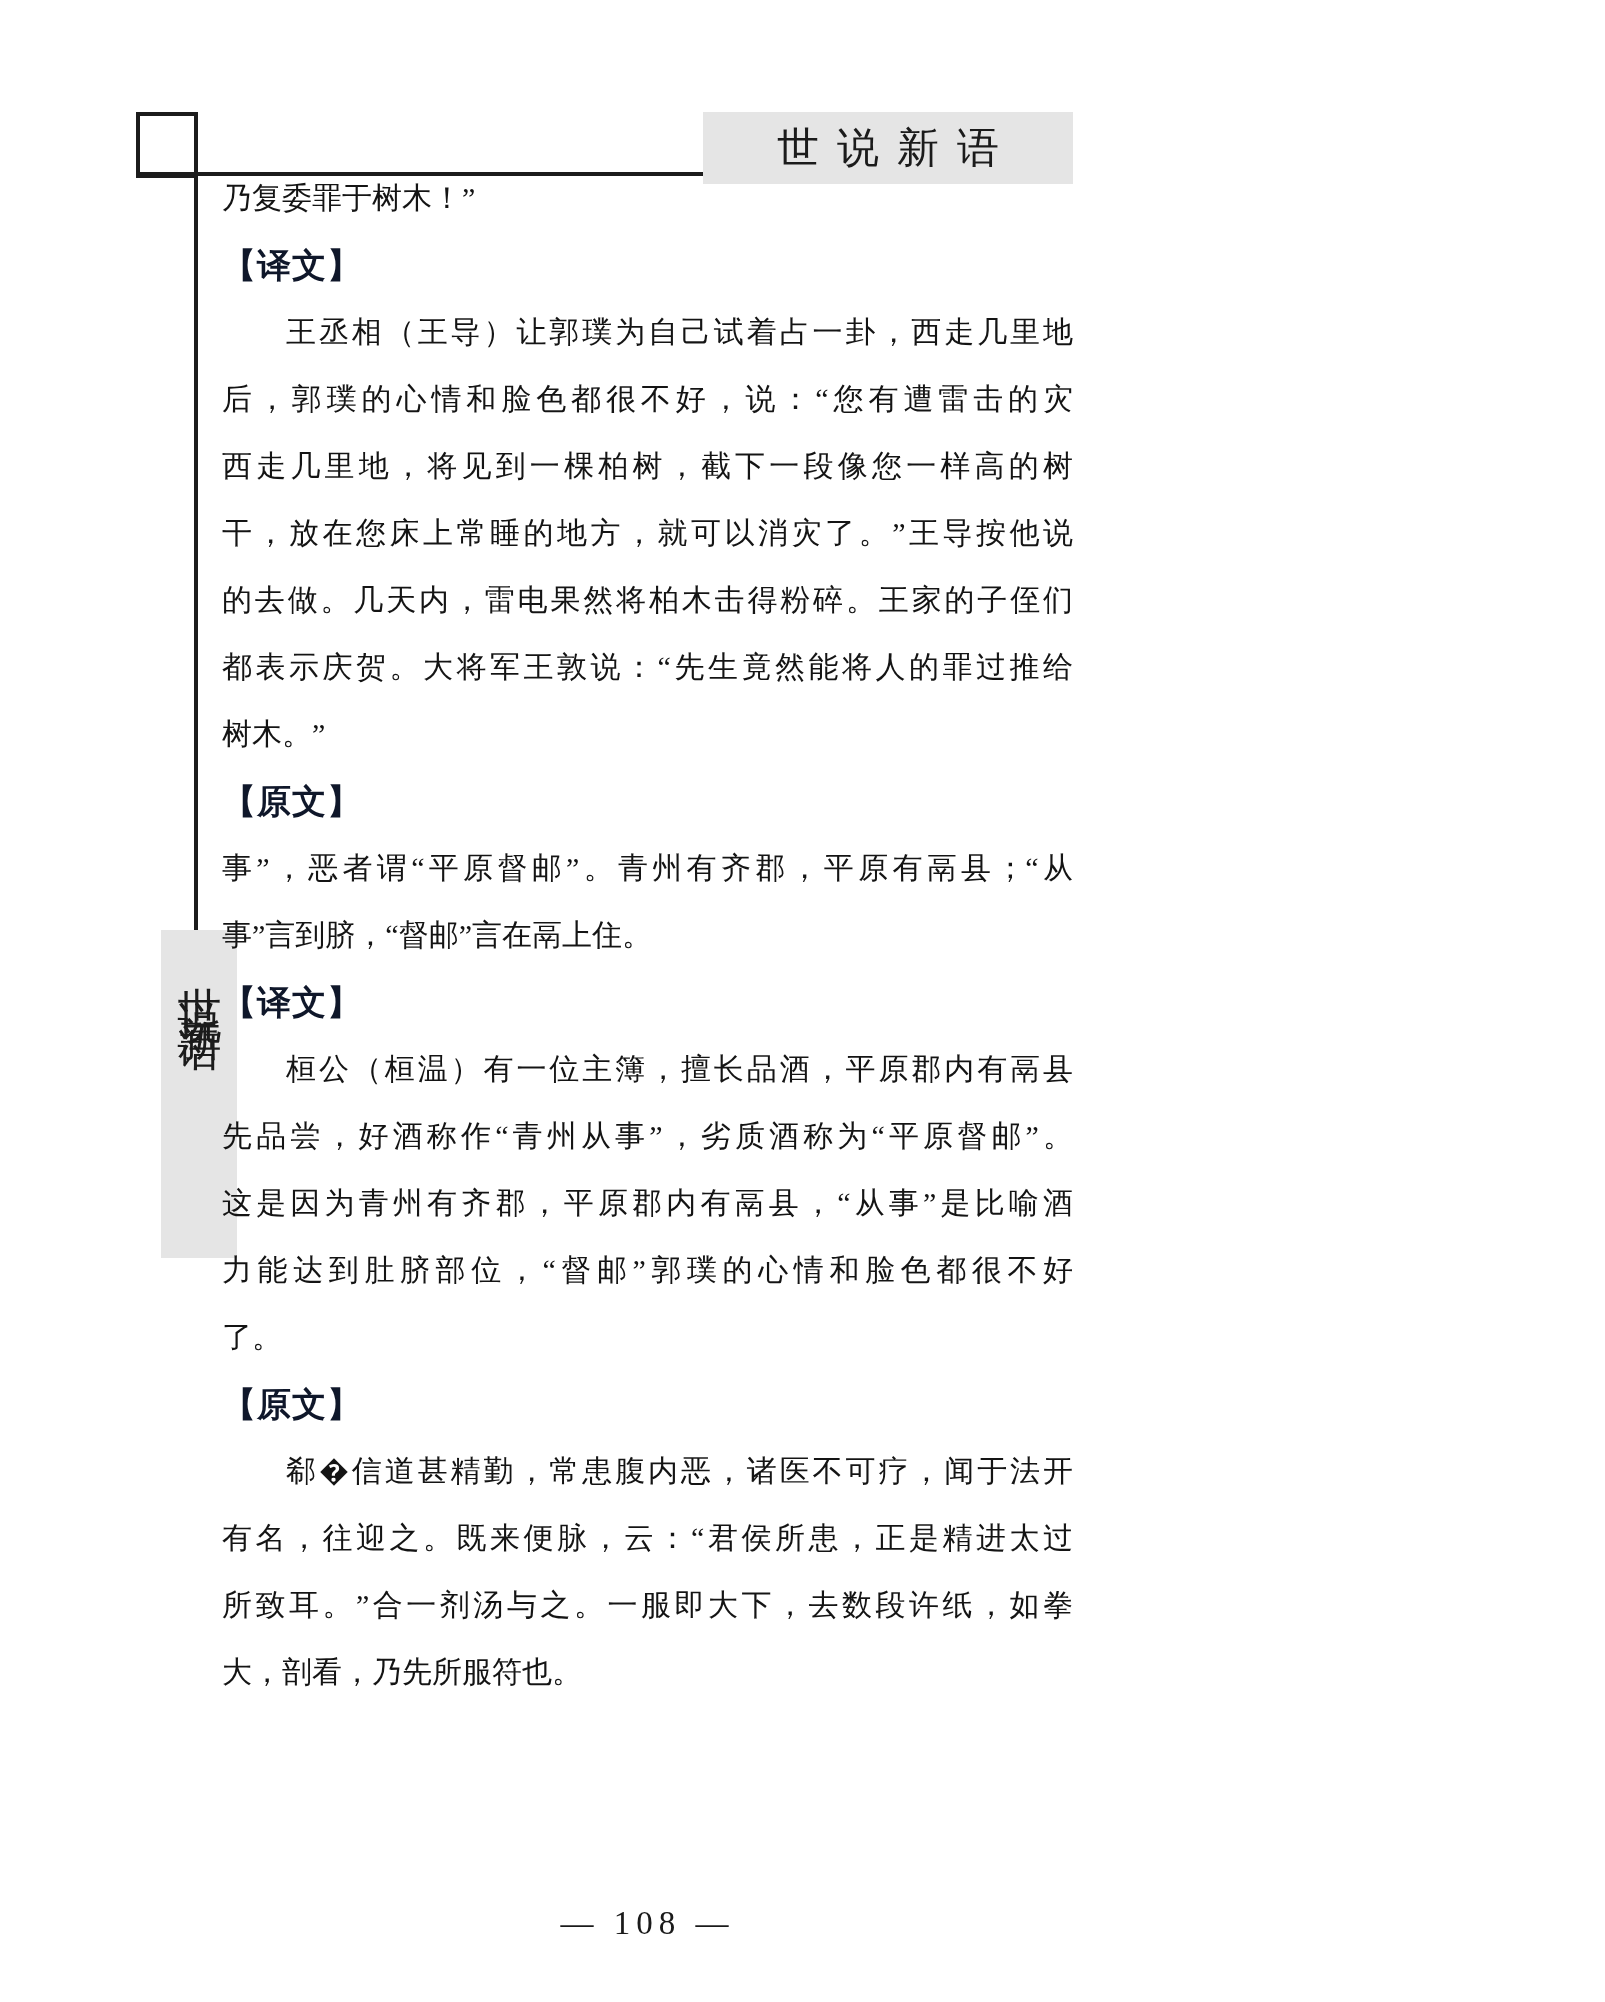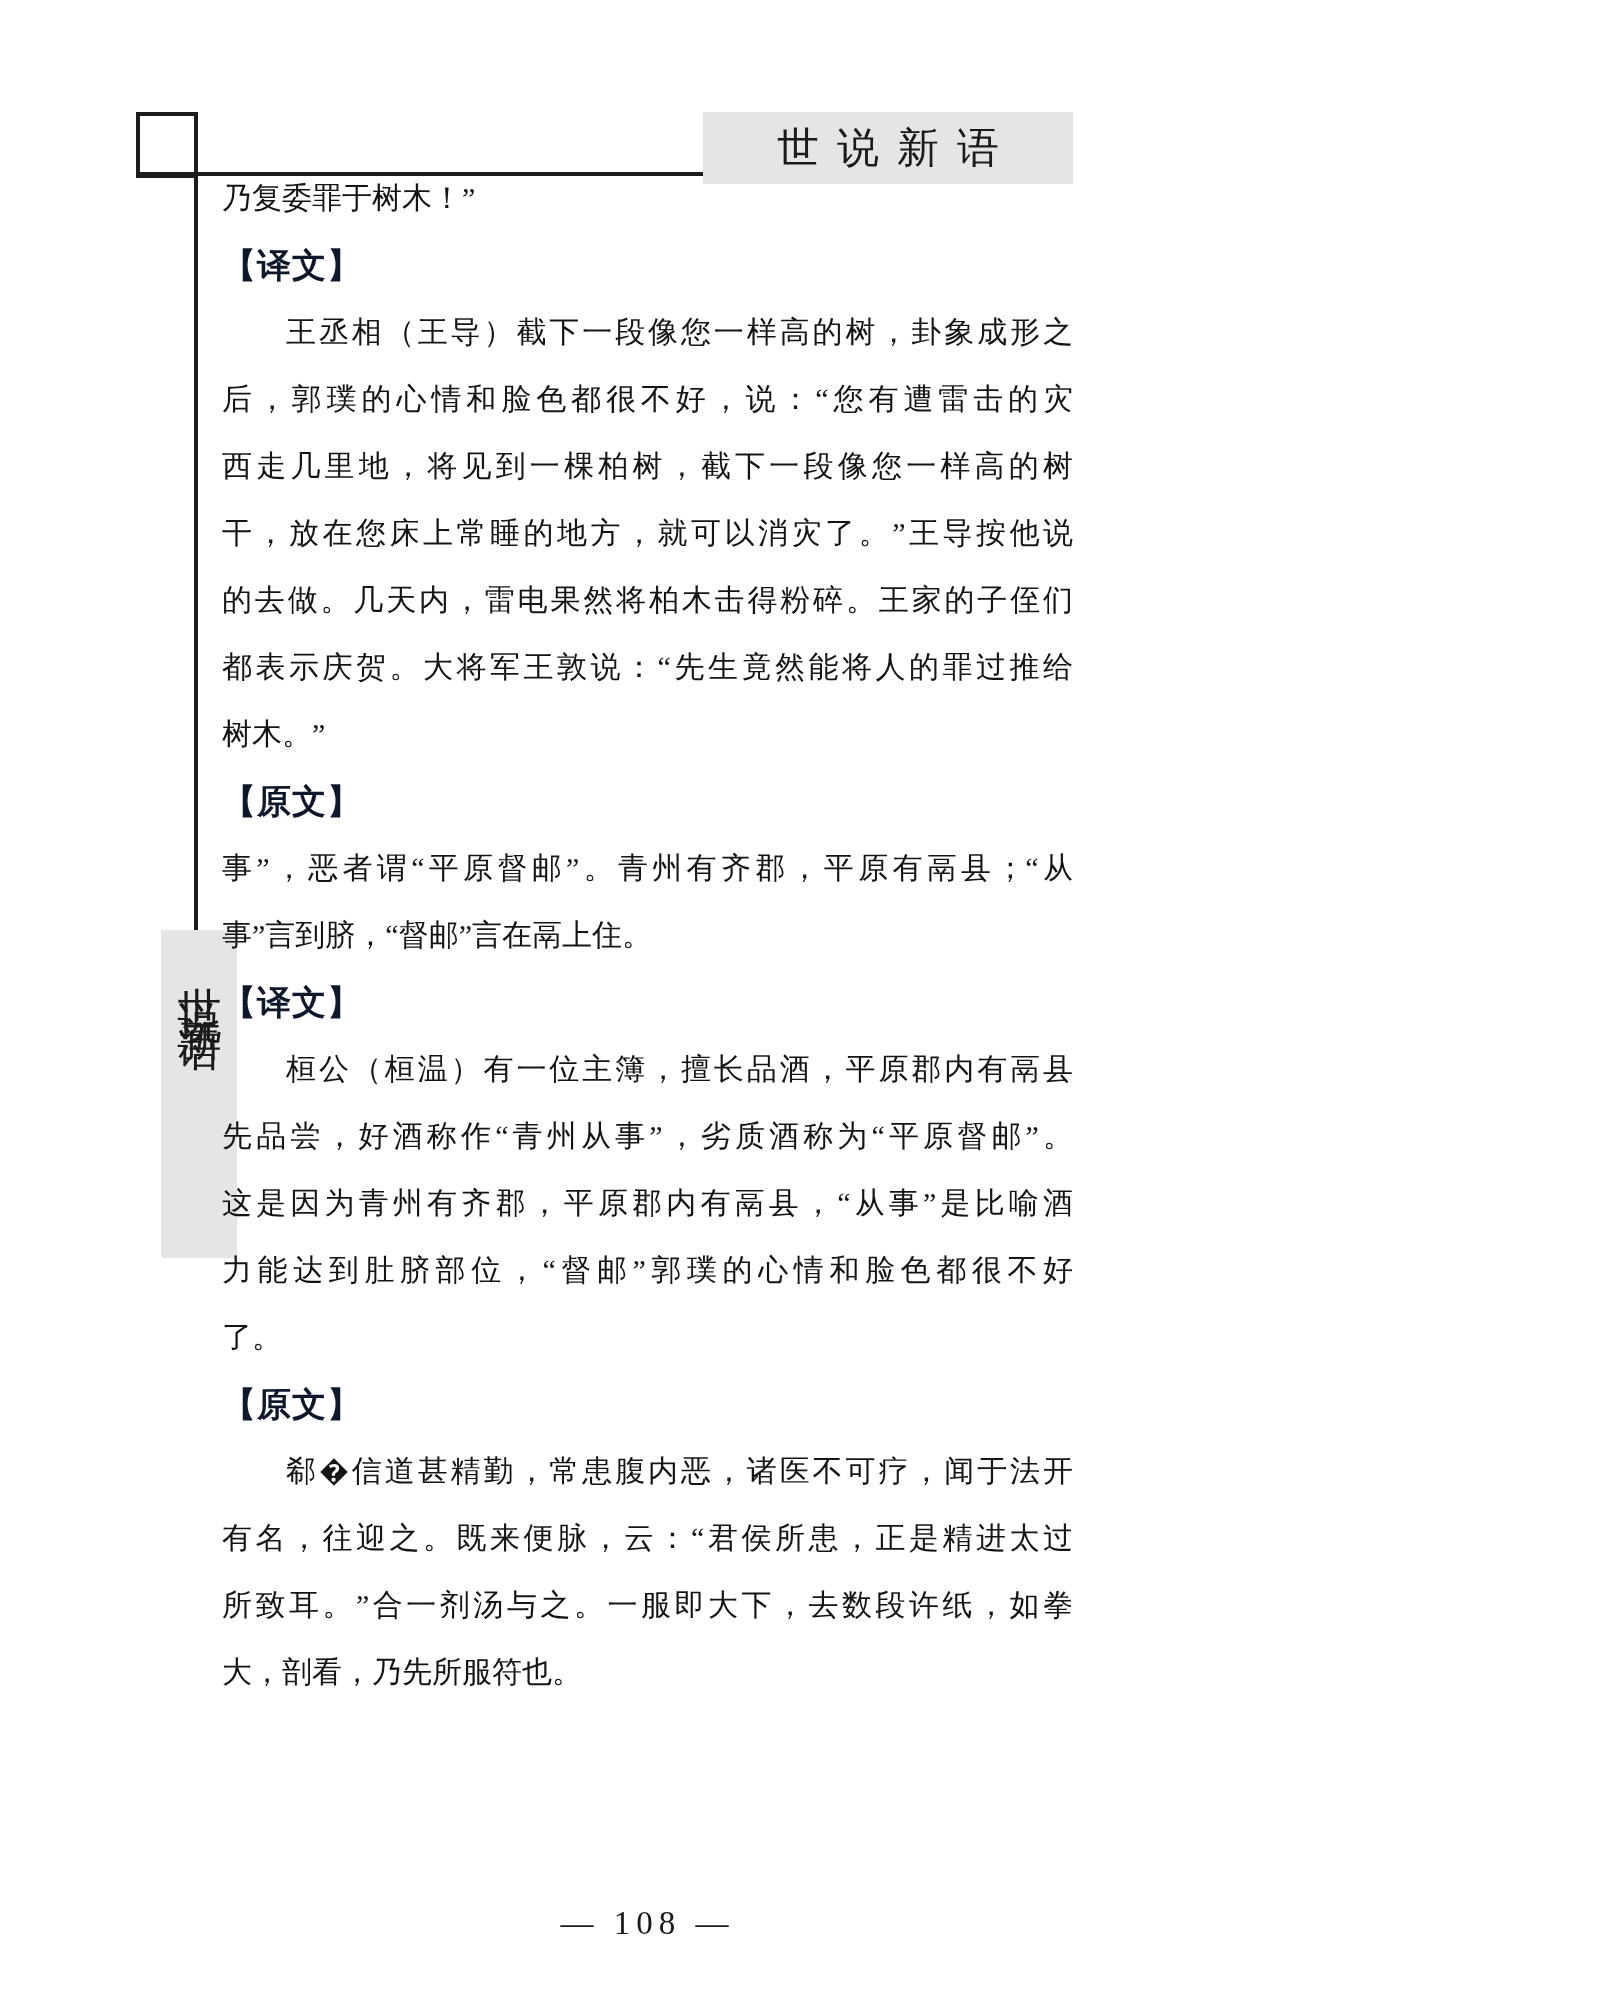--- a/index.html
+++ b/index.html
@@ -129,21 +129,21 @@
   <div id="sidebar-title">世说新语</div>
 
   <div id="text-column">
       <div class="row">
         <div class="line">乃复委罪于树木！”</div>
       </div>
       <div class="row">
         <div class="heading">【译文】</div>
       </div>
       <div class="row">
-        <div class="line just indent">王丞相（王导）截下一段像您一样高的树，卦象成形之</div>
+        <div class="line just indent">王丞相（王导）让郭璞为自己试着占一卦，西走几里地</div>
       </div>
       <div class="row">
         <div class="line just">后，郭璞的心情和脸色都很不好，说：“您有遭雷击的灾</div>
       </div>
       <div class="row">
         <div class="line just">西走几里地，将见到一棵柏树，截下一段像您一样高的树</div>
       </div>
       <div class="row">
         <div class="line just">干，放在您床上常睡的地方，就可以消灾了。”王导按他说</div>
       </div>

